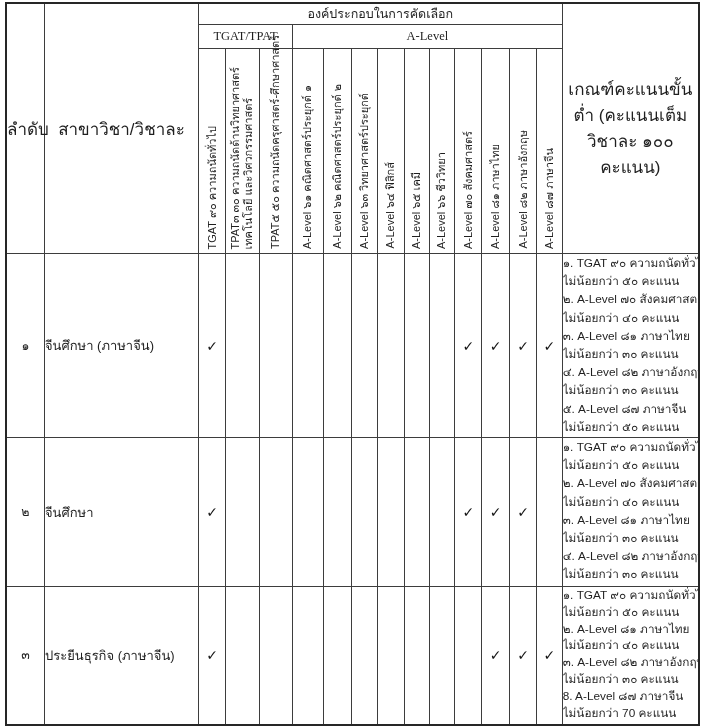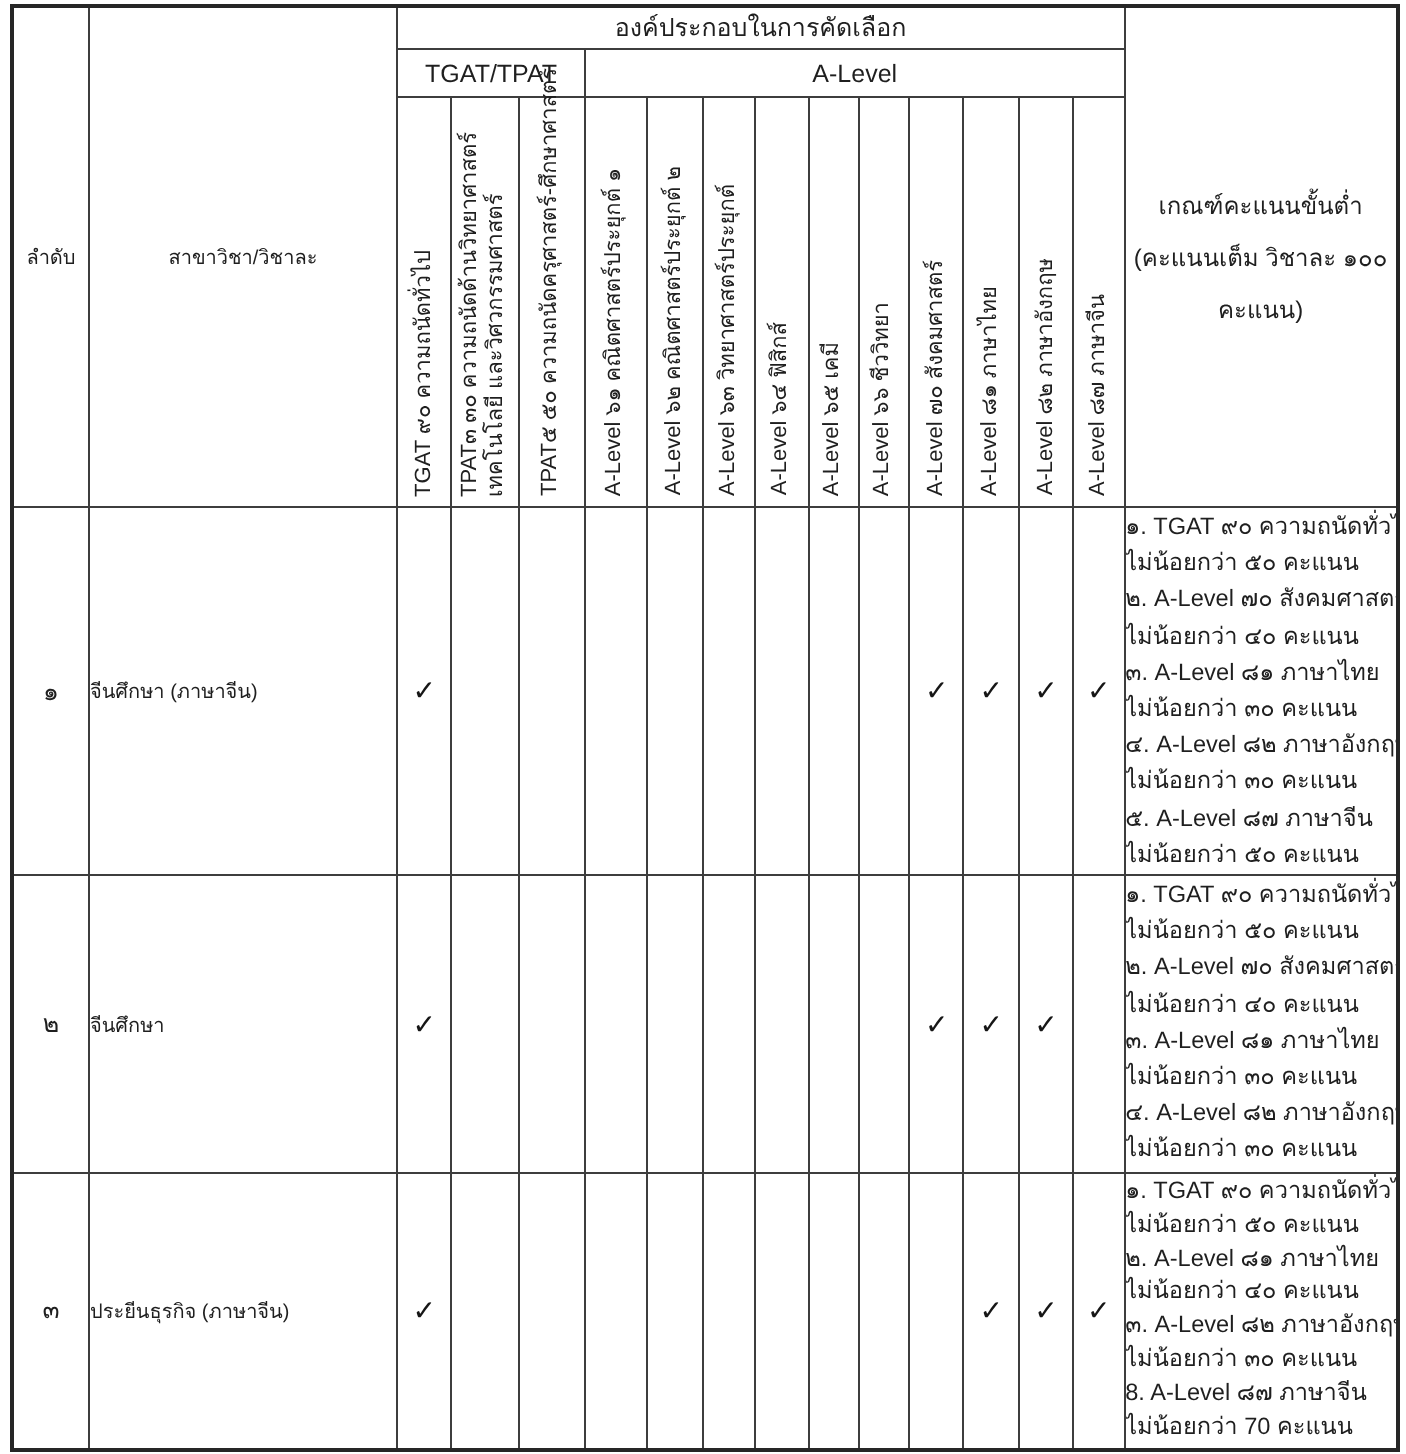--- a/index.html
+++ b/index.html
@@ -26,27 +26,28 @@
   }
   table.criteria-table { border: 2px solid #262626; }
 
   
   tr.group-row-1 { height: 21px; }
   tr.group-row-2 { height: 24px; padding-left: 40px; }
   tr#vheader-row { height: 205px; }
   .group-head {
     text-align: center; vertical-align: middle;
     font-size: 12.5px;
+    font-family: Liberation Serif, serif;
   }
   th.order-head, th.program-head {
-    vertical-align: middle; font-size: 10px;
+    vertical-align: middle; font-size: 17px;
   }
   th.criteria-head {
     text-align: center; vertical-align: middle;
-    font-size: 12px; line-height: 26px;
+    font-size: 17px; line-height: 26px;
     padding: 0 12px;
   }
 
   
   th.vcell { vertical-align: bottom; text-align: center; padding: 0 1px 5px 1px; }
   .vtext {
     display: inline-block;
     writing-mode: vertical-rl;
     transform: rotate(180deg);
     font-size: 11px;
@@ -54,21 +55,21 @@
     max-height: 196px;
     white-space: nowrap;
     text-align: left;
   }
 
   
   tr.r0 { height: 184px; }
   tr.r1 { height: 149px; }
   tr.r2 { height: 138px; }
   td.order-cell { text-align: center; vertical-align: middle; font-size: 12.5px; }
-  td.program-cell { text-align: left; vertical-align: middle; font-size: 10px; padding-left: 9px; padding-right: 4px; }
+  td.program-cell { text-align: left; vertical-align: middle; font-size: 13px; padding-left: 9px; padding-right: 4px; }
   td.check-cell { text-align: center; vertical-align: middle; font-size: 14px; color: #161616; }
   td.criteria-cell { vertical-align: top; padding: 3px 4px 2px 7px; }
   .crit-line { font-size: 11.8px; line-height: 18.2px; white-space: nowrap; overflow: hidden; }
   tr.r2 .crit-line { line-height: 16.8px; }
 </style>
 </head>
 <body>
 
 <div class="page">
   <table class="criteria-table">

